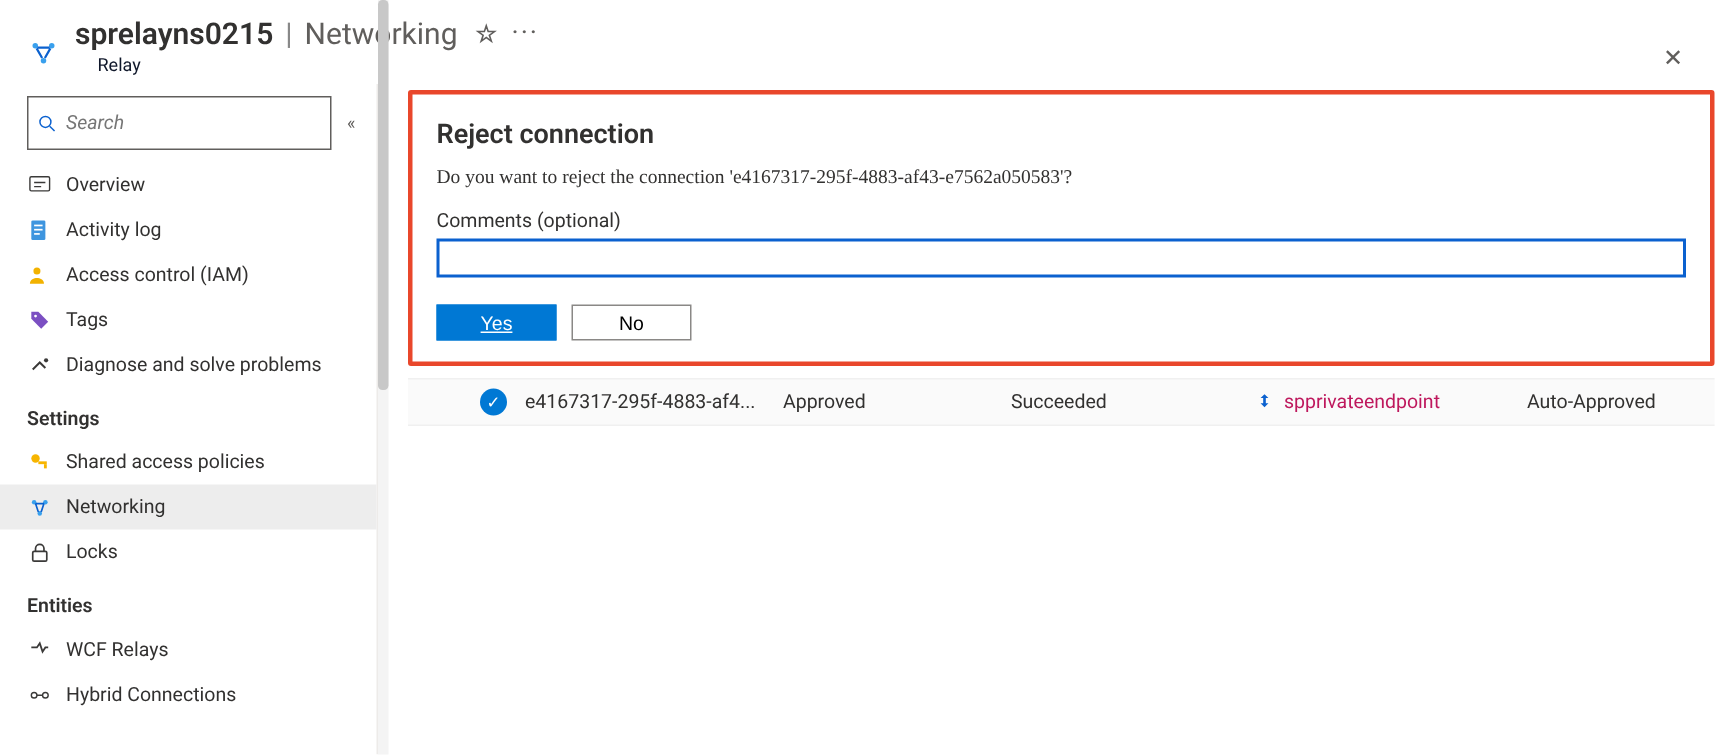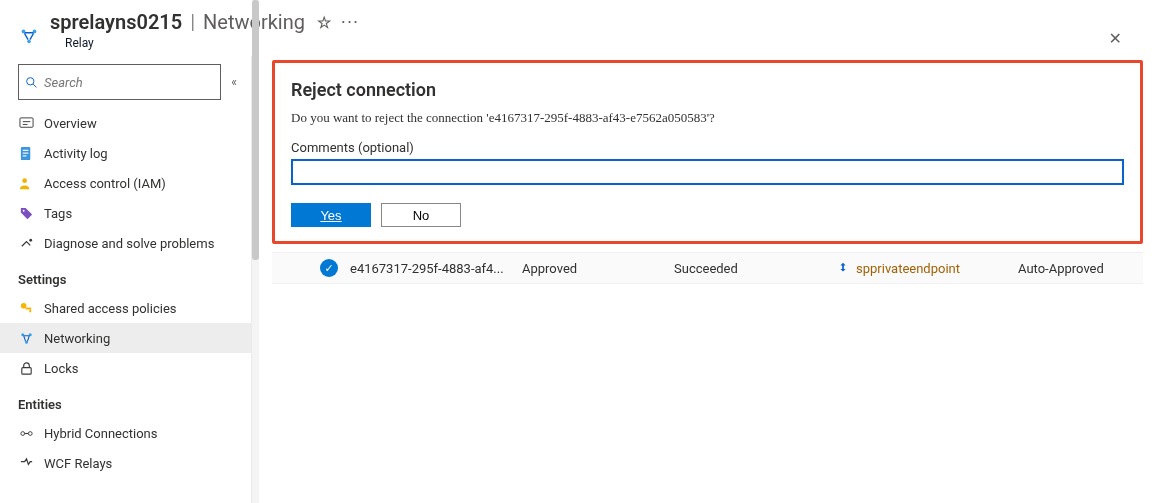--- a/index.html
+++ b/index.html
@@ -90,21 +90,21 @@
   }
   .chk {
     width:18px; height:18px; border-radius:50%; background:#0078d4;
     display:flex; align-items:center; justify-content:center; color:#fff; font-size:11px;
     flex:0 0 auto;
   }
   .data-row .col { overflow:hidden; text-overflow:ellipsis; white-space:nowrap; }
   .c-name { width: 160px; }
   .c-state { width: 140px; }
   .c-prov { width: 150px; }
-  .c-endpoint { width: 170px; display:flex; align-items:flex-start; gap:6px; color:#a16207; }
+  .c-endpoint { width: 170px; display:flex; align-items:flex-start; gap:6px; color:#be185d; }
   .c-desc { flex:1; }
 </style>
 </head>
 <body>
 
 <div class="page">
 
   <div class="header">
     <span class="resource-icon">
       <svg width="22" height="22" viewBox="0 0 24 24">
@@ -225,34 +225,34 @@
             </svg>
         </span>
         <span>Locks</span>
       </div>
 
       <div class="nav-heading">Entities</div>
 
       <div class="nav-item">
         <span class="ic">
           <svg width="15" height="15" viewBox="0 0 16 16">
+              <path d="M2 6h4l2-3 2 6 2-3h2" fill="none" stroke="#3b3a39" stroke-width="1.3"></path>
+            </svg>
+        </span>
+        <span>WCF Relays</span>
+      </div>
+      <div class="nav-item">
+        <span class="ic">
+          <svg width="15" height="15" viewBox="0 0 16 16">
               <circle cx="4" cy="8" r="2" fill="none" stroke="#3b3a39"></circle>
               <circle cx="12" cy="8" r="2" fill="none" stroke="#3b3a39"></circle>
               <line x1="6" y1="8" x2="10" y2="8" stroke="#3b3a39" stroke-width="1.2"></line>
             </svg>
         </span>
         <span>Hybrid Connections</span>
-      </div>
-      <div class="nav-item">
-        <span class="ic">
-          <svg width="15" height="15" viewBox="0 0 16 16">
-              <path d="M2 6h4l2-3 2 6 2-3h2" fill="none" stroke="#3b3a39" stroke-width="1.3"></path>
-            </svg>
-        </span>
-        <span>WCF Relays</span>
       </div>
 
     </div>
 
     <div class="scroll-track"></div>
     <div class="scroll-thumb"></div>
 
     <div class="content">
 
       <div class="callout-highlight">

